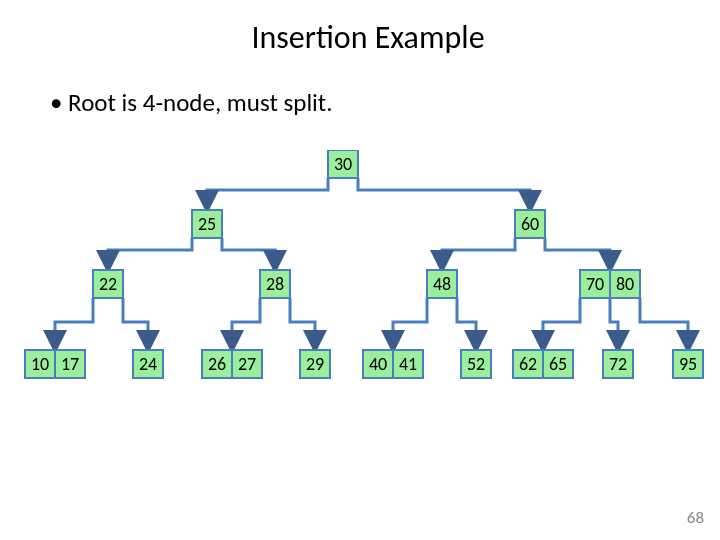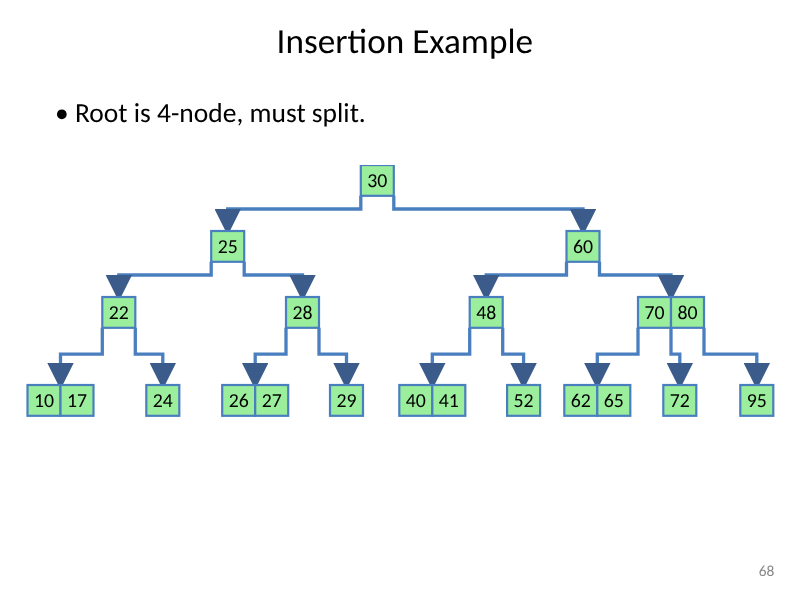--- a/index.html
+++ b/index.html
@@ -24,21 +24,21 @@
     margin-top: 30px;
     color: #000;
   }
   .bullet::before {
     content: "• ";
   }
   .pagenum {
     position: absolute;
     right: 16px;
     bottom: 12px;
-    font-size: 14px;
+    font-size: 17px;
     color: #888;
   }
 
   svg.tree {
     position: absolute;
     left: 0;
     top: 150px;
     width: 720px;
     height: 300px;
   }

